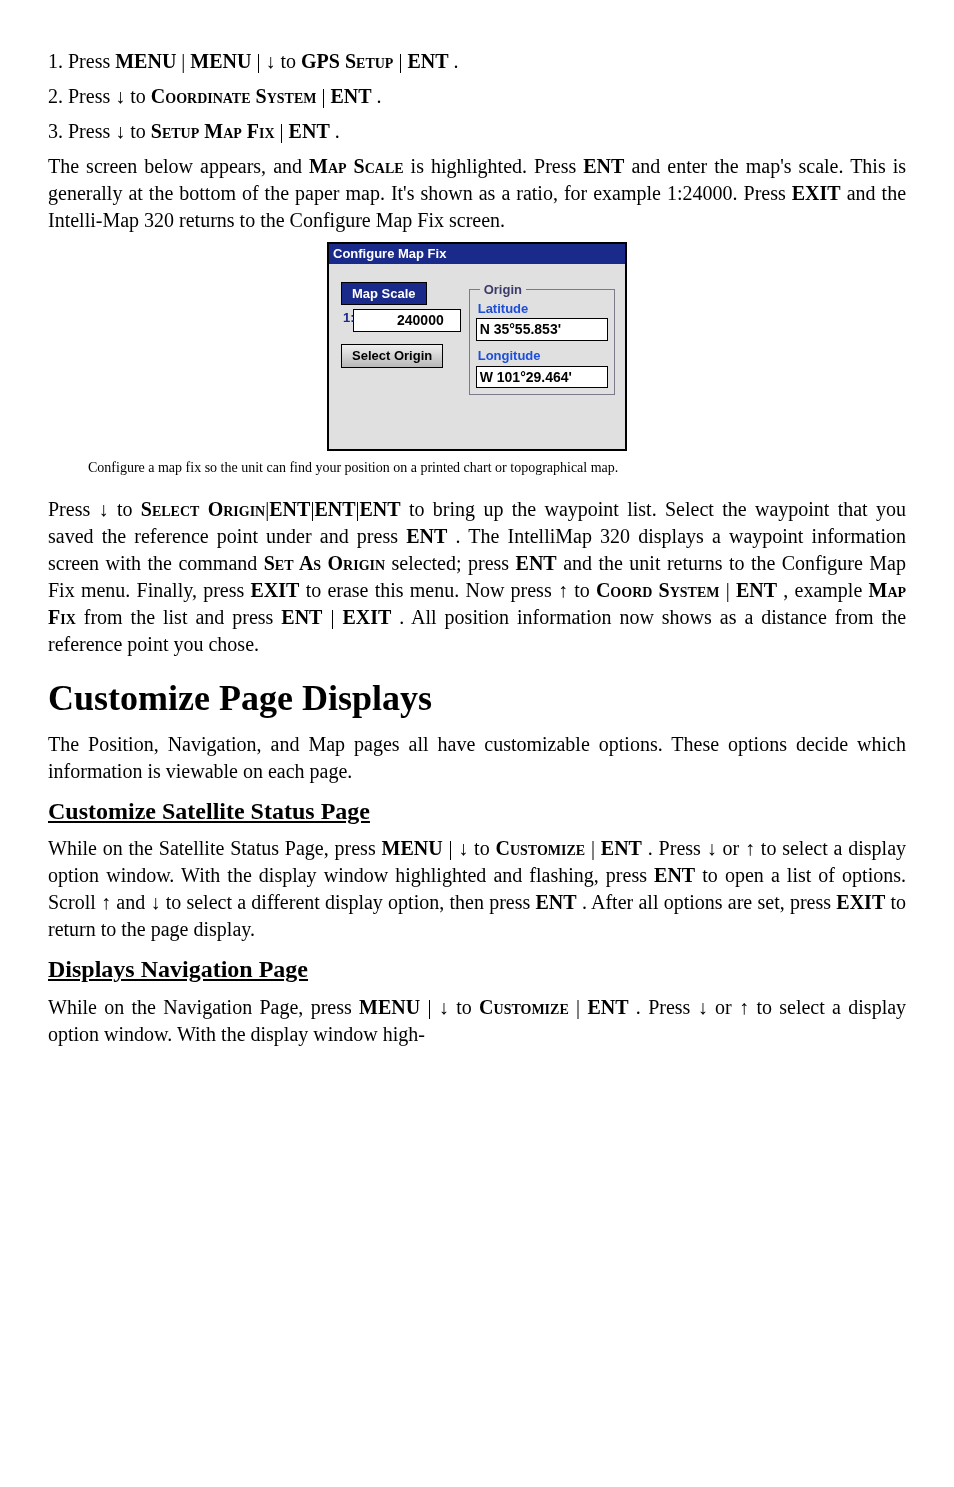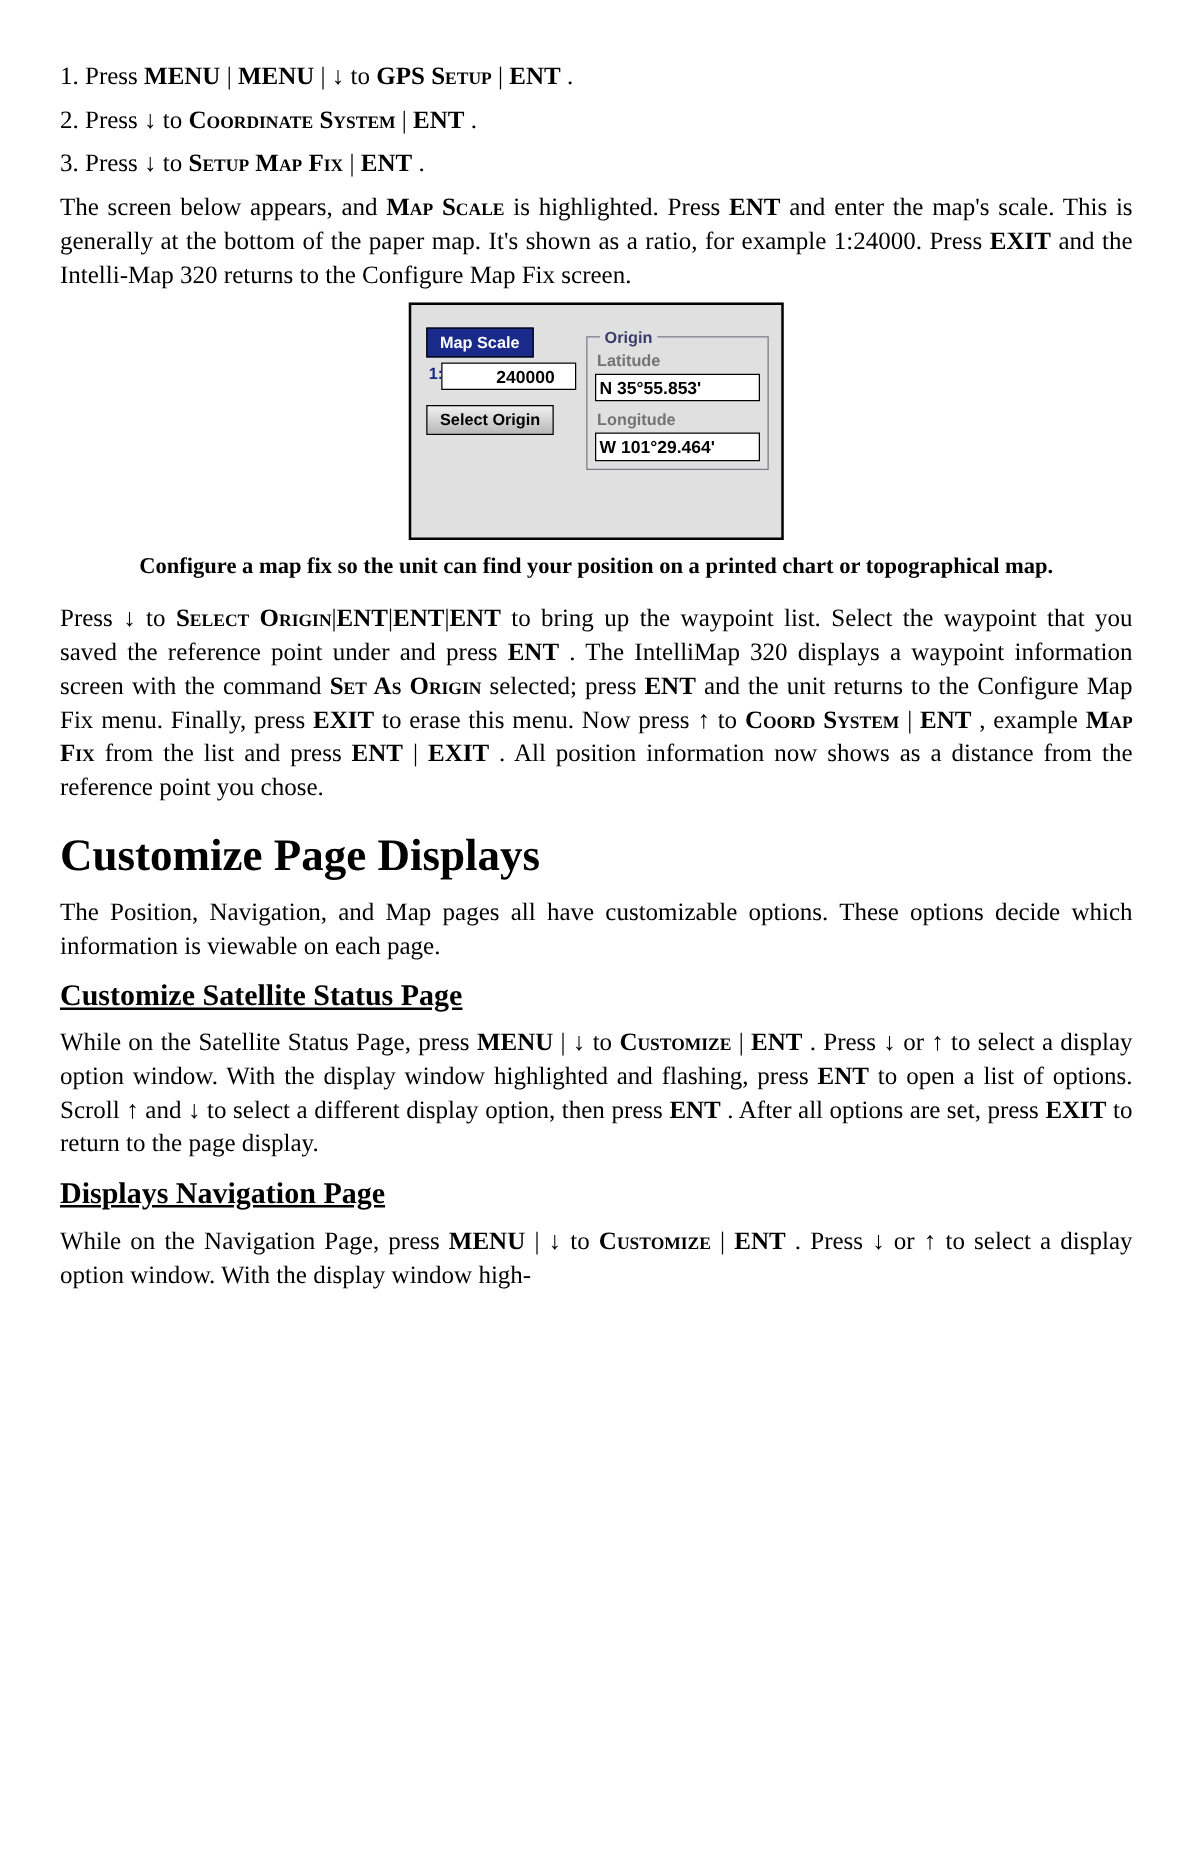--- a/index.html
+++ b/index.html
@@ -23,23 +23,23 @@
     margin: 16px 0 2px 0;
   }
   .sub1 {
     font-family: "Times New Roman", serif;
     font-size: 24px;
     font-weight: bold;
     margin: 10px 0 0 0;
     text-decoration: underline;
   }
   .caption {
-    text-align: center;
-    font-weight: bold;
-    font-size: 18px;
+    text-align: left;
+    font-weight: normal;
+    font-size: 14px;
     margin: 8px 40px 18px 40px;
   }
   .just { text-align: justify; }
 
   
   .shot-wrap { text-align:center; margin: 4px 0 4px 0; }
   .shot {
     display: inline-block;
     width: 300px;
     background: #e0e0e0;
@@ -105,21 +105,21 @@
     font-weight: bold;
   }
   .idx {
     position:absolute;
     left:2px;
     color:#1a2a8a;
     font-weight:bold;
     font-size:13px;
   }
   .lbl {
-    color:#737373;
+    color:#1d4ed8;
     font-weight:bold;
     font-size:13px;
     display:block;
     margin: 0 0 1px 2px;
   }
 </style>
 </head>
 <body>
 
 <p>
@@ -161,20 +161,21 @@
   <span class="b sans sc">Map Scale</span>
   <span> is highlighted. Press </span>
   <span class="b sans">ENT</span>
   <span> and enter the map's scale. This is generally at the bottom of the paper map. It's shown as a ratio, for example 1:24000. Press </span>
   <span class="b sans">EXIT</span>
   <span> and the Intelli-Map 320 returns to the Configure Map Fix screen.</span>
 </p>
 
 <div class="shot-wrap">
   <div class="shot">
+    <div class="titlebar">Configure Map Fix</div>
     <div class="shot-body">
       <div class="leftcol">
         <div style="margin-top:14px;">
           <span class="btn sel">Map Scale</span>
         </div>
         <div style="position:relative; margin-top:4px;">
           <span class="idx">1:</span>
           <span class="inp" style="margin-left:12px; width:calc(100% - 12px);padding-left:43px;">240000</span>
         </div>
         <div style="margin-top:12px;">

